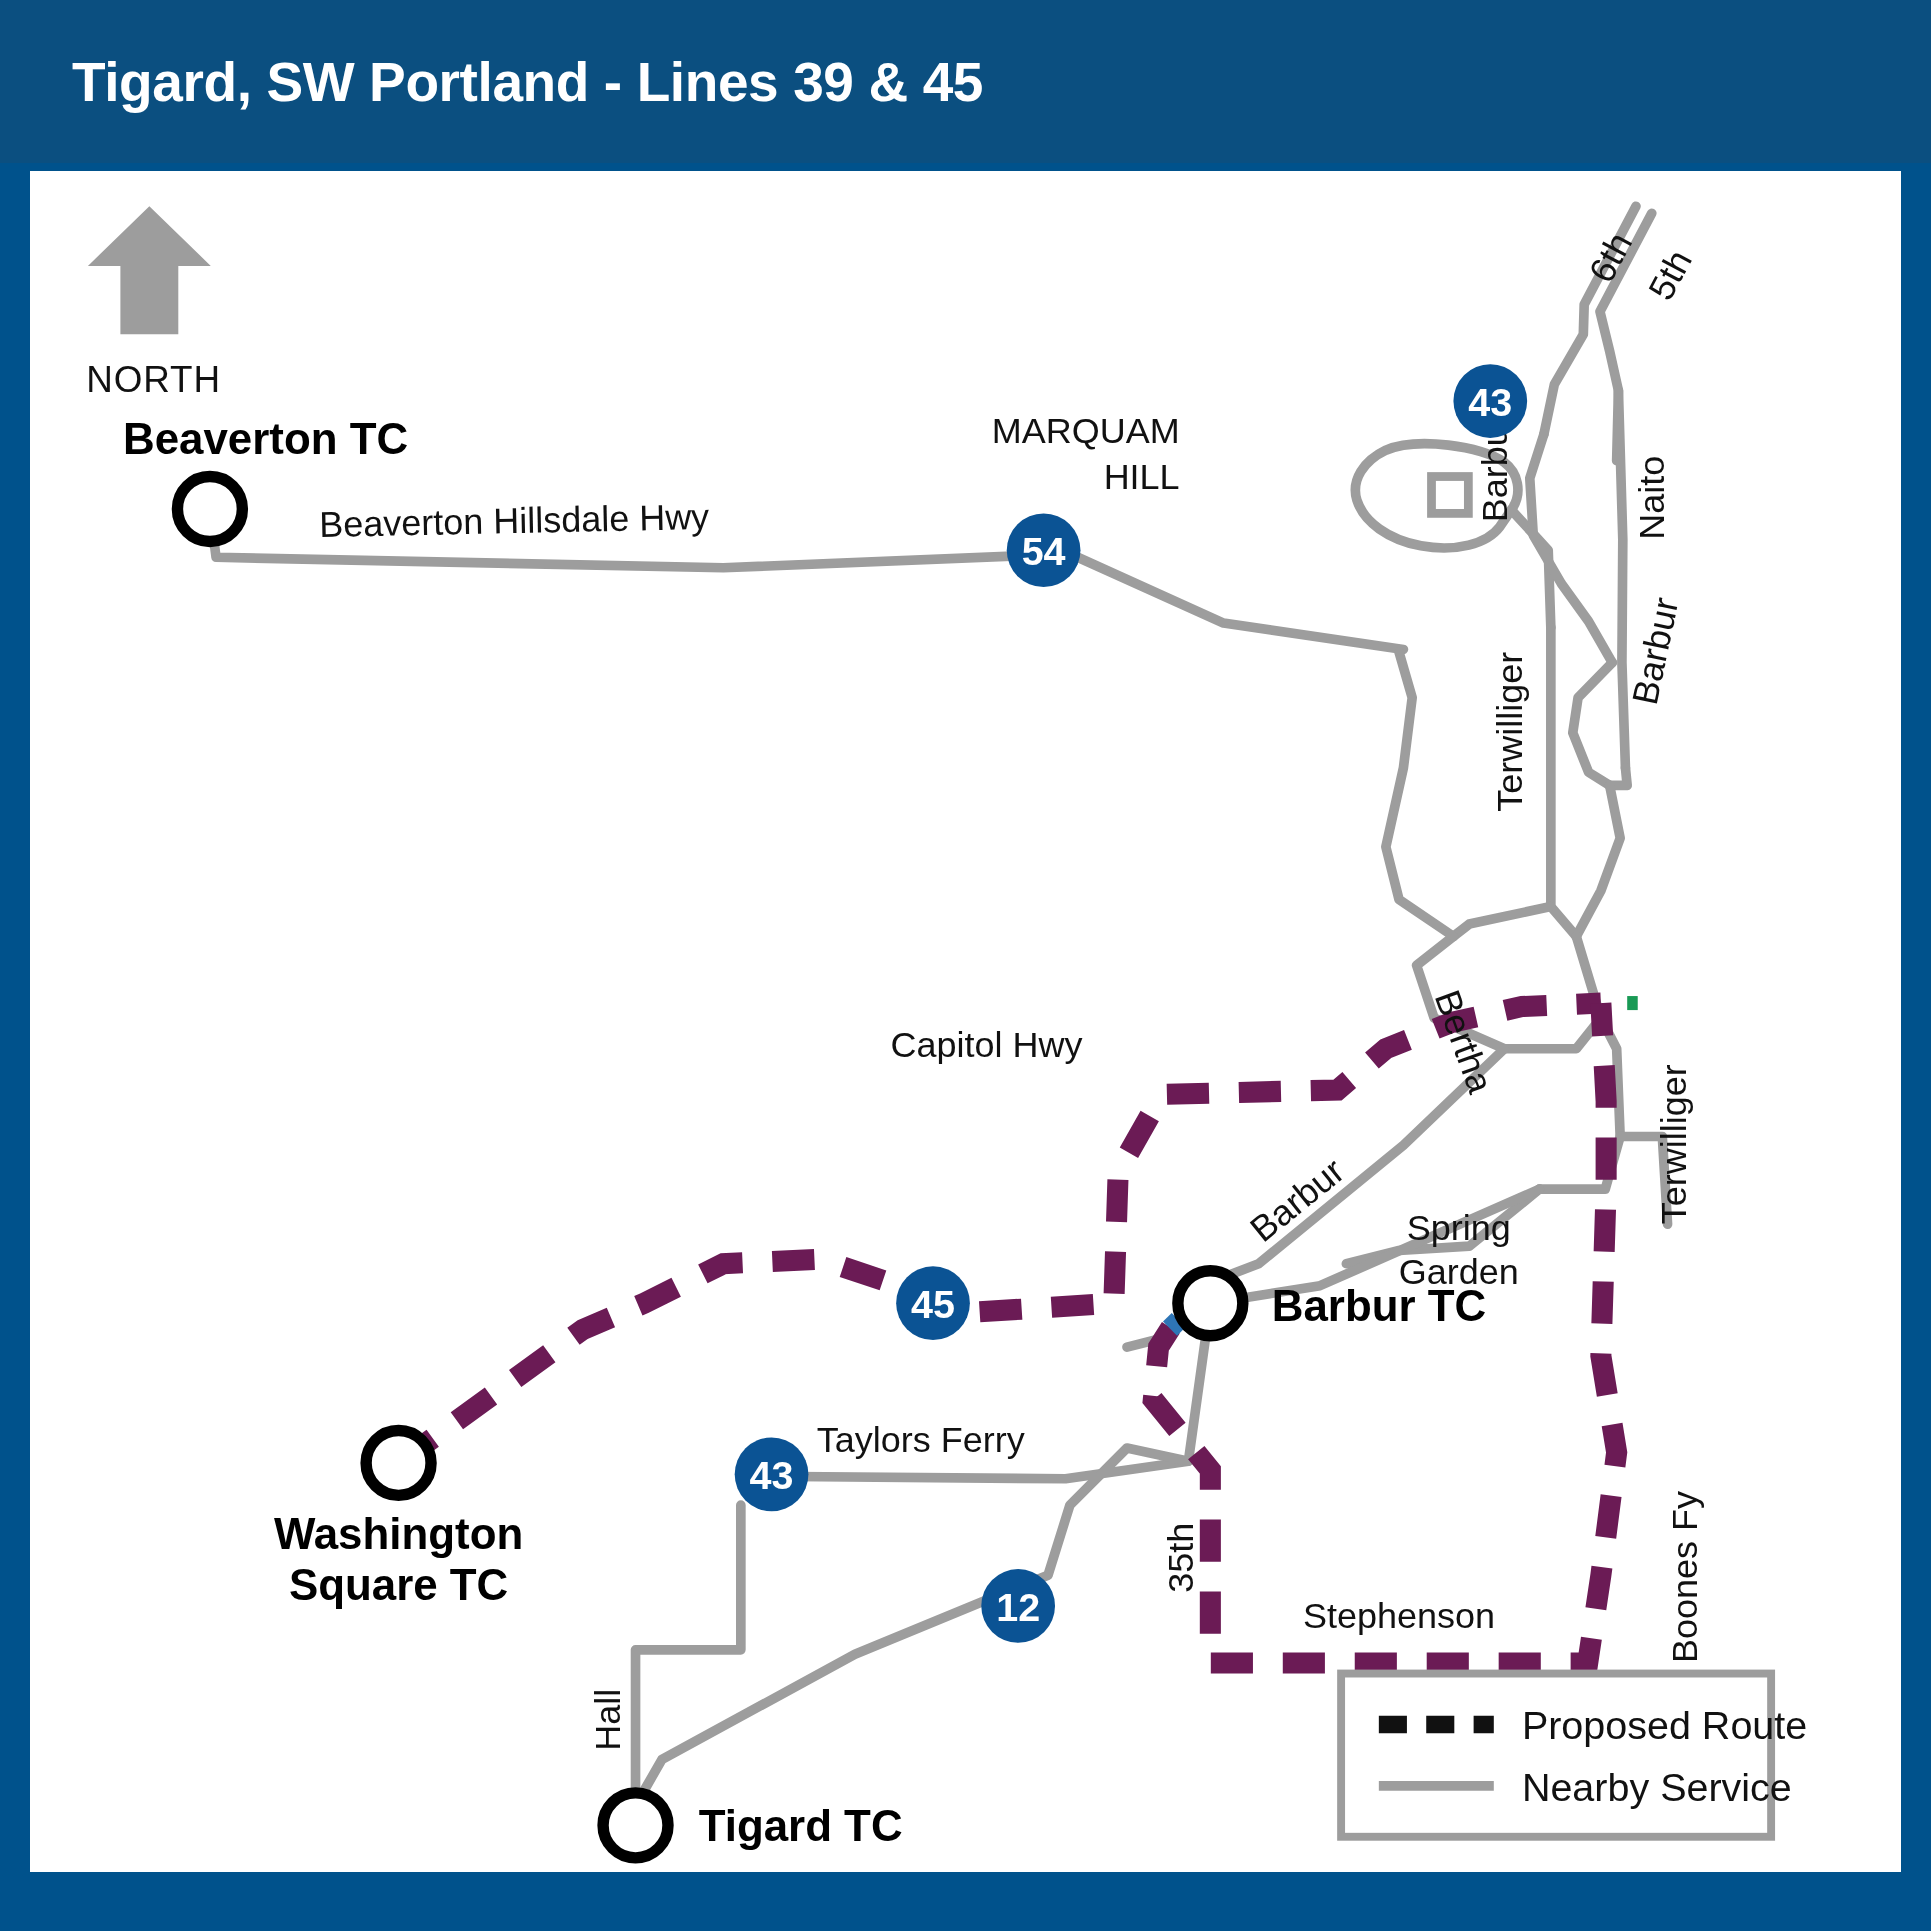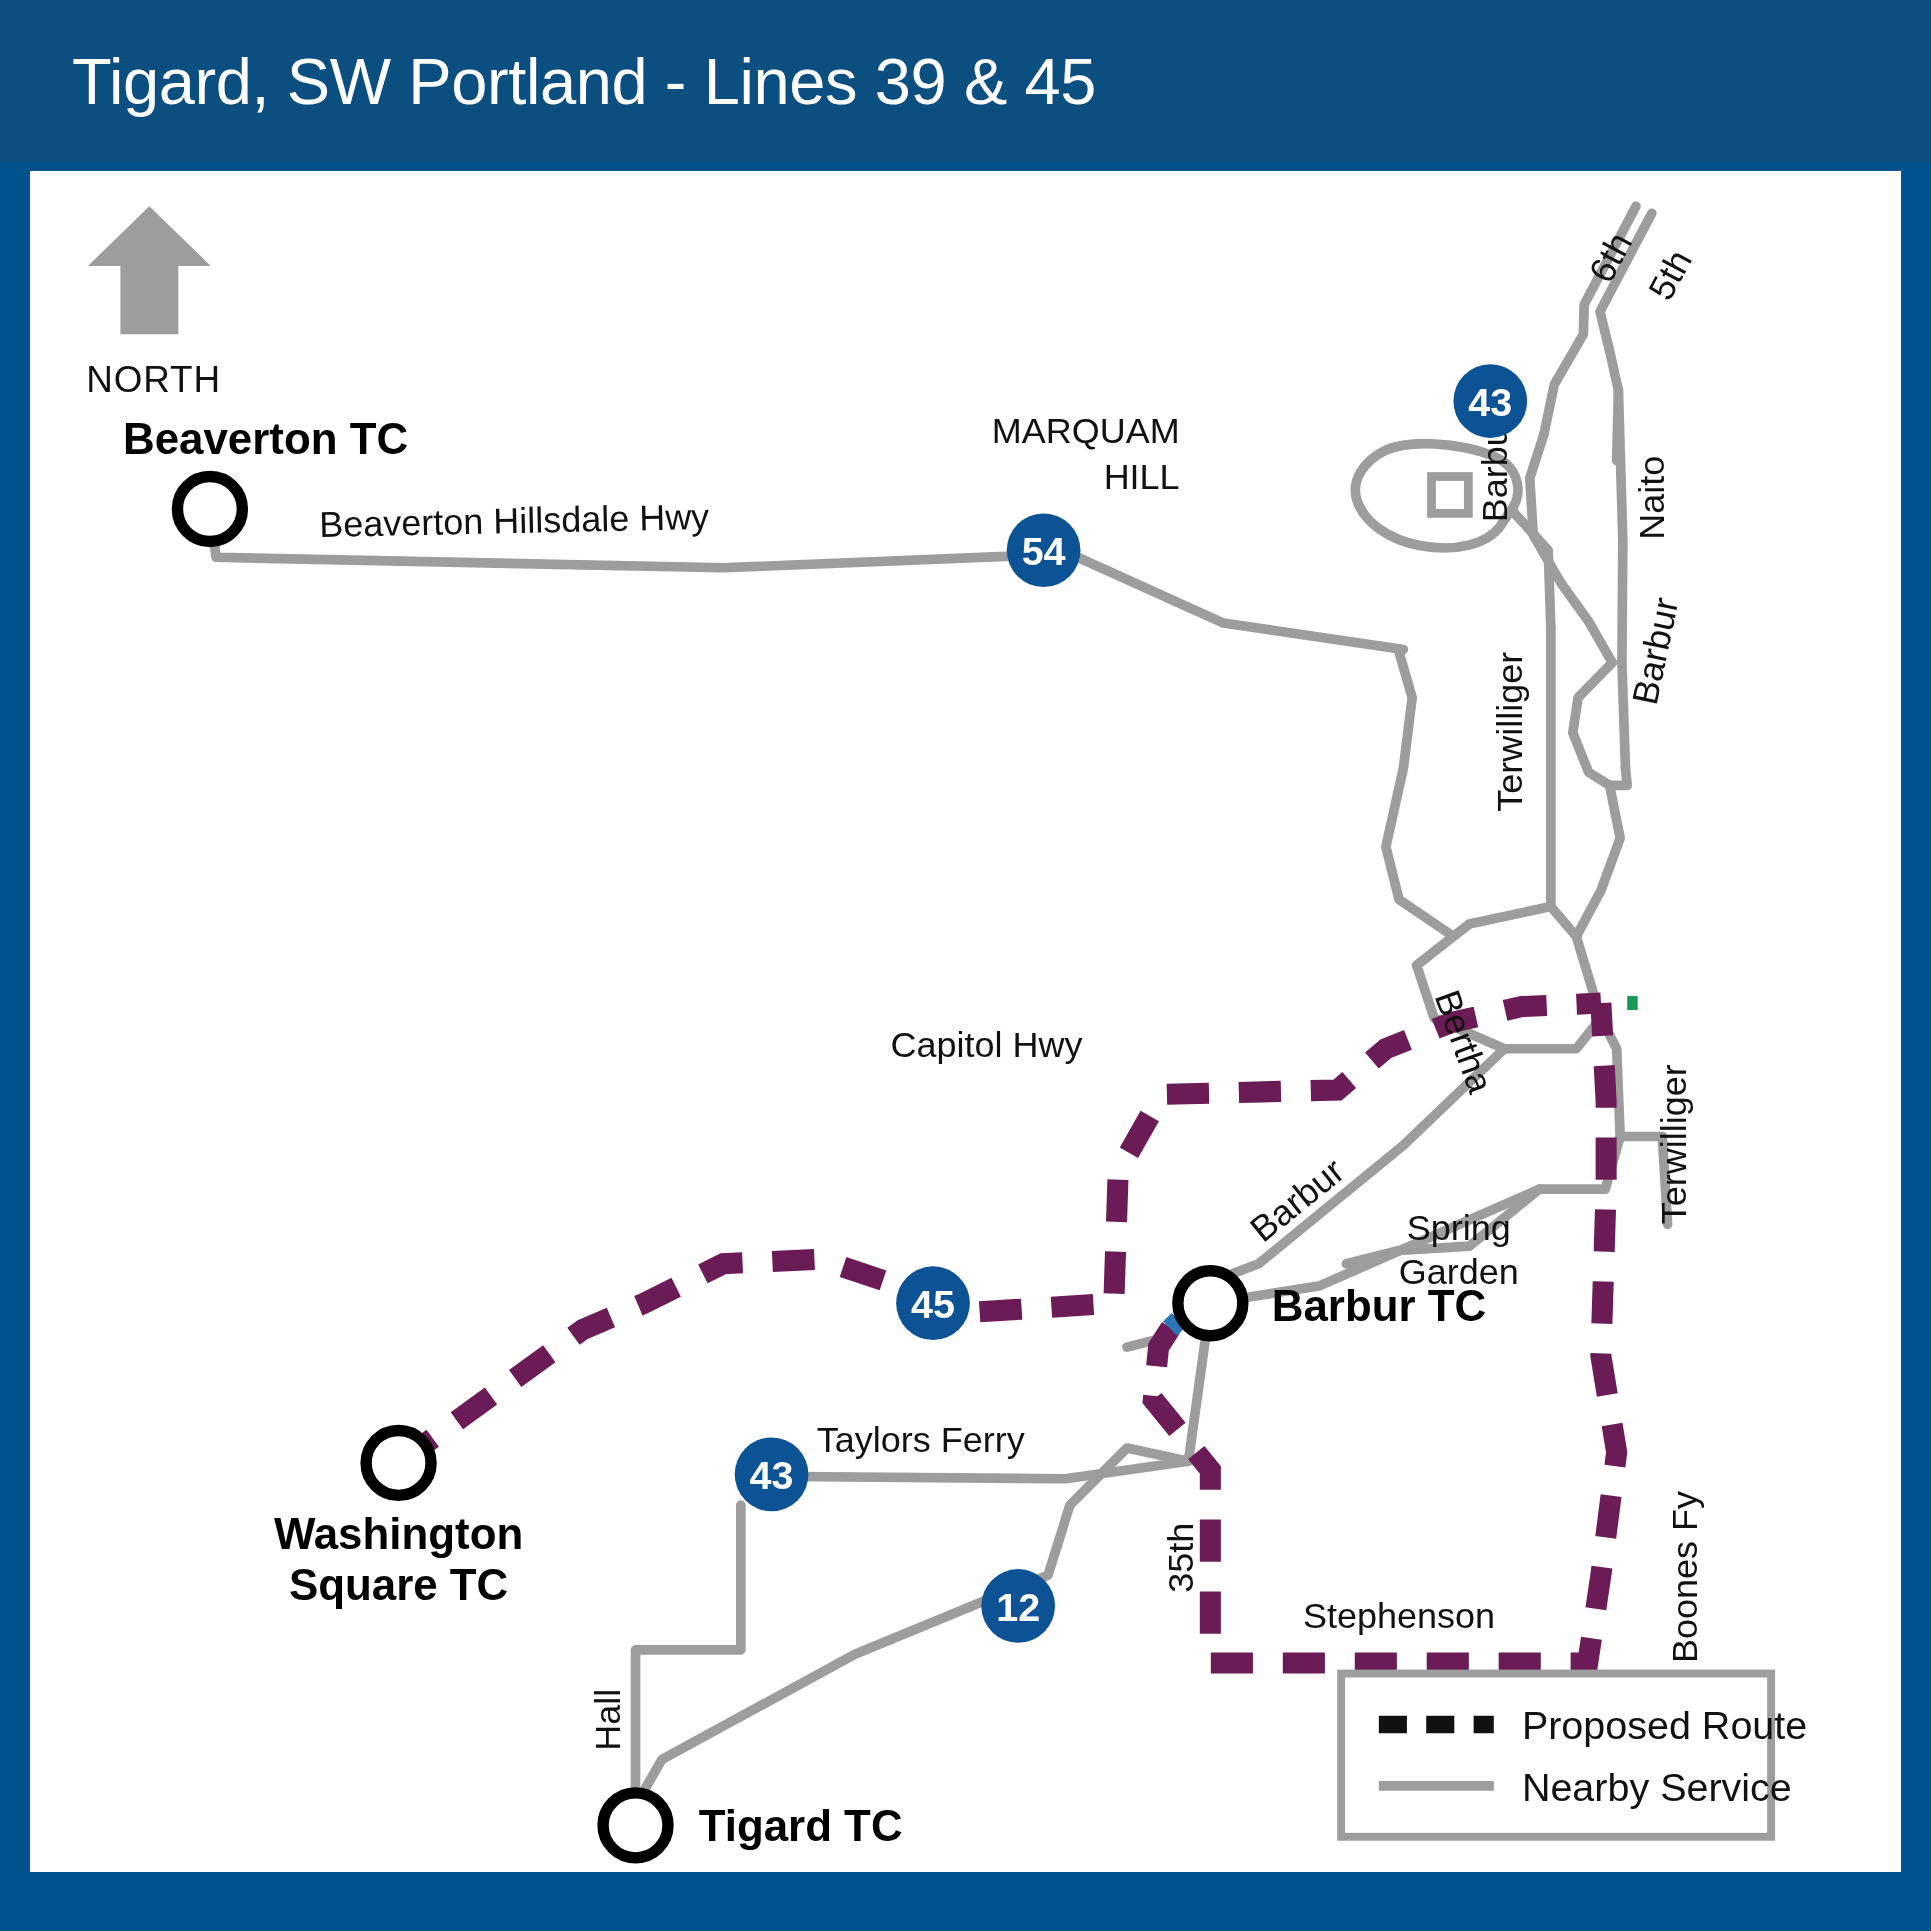--- a/index.html
+++ b/index.html
@@ -17,22 +17,22 @@
   
   #header {
     position:absolute; left:0; top:0;
     width:1931px; height:163px;
     background:#0B4F80;
     display:flex; align-items:center;
   }
   #header-title {
     margin-left:72px;
     color:#FFFFFF;
-    font-size:65px;
-    font-weight:normal;
+    font-size:55px;
+    font-weight:bold;
     letter-spacing:-0.4px;
     white-space:nowrap;
   }
   
   #map-frame {
     position:absolute;
     left:30px; top:171px;
     width:1871px; height:1701px;
     background:#FFFFFF;
   }

